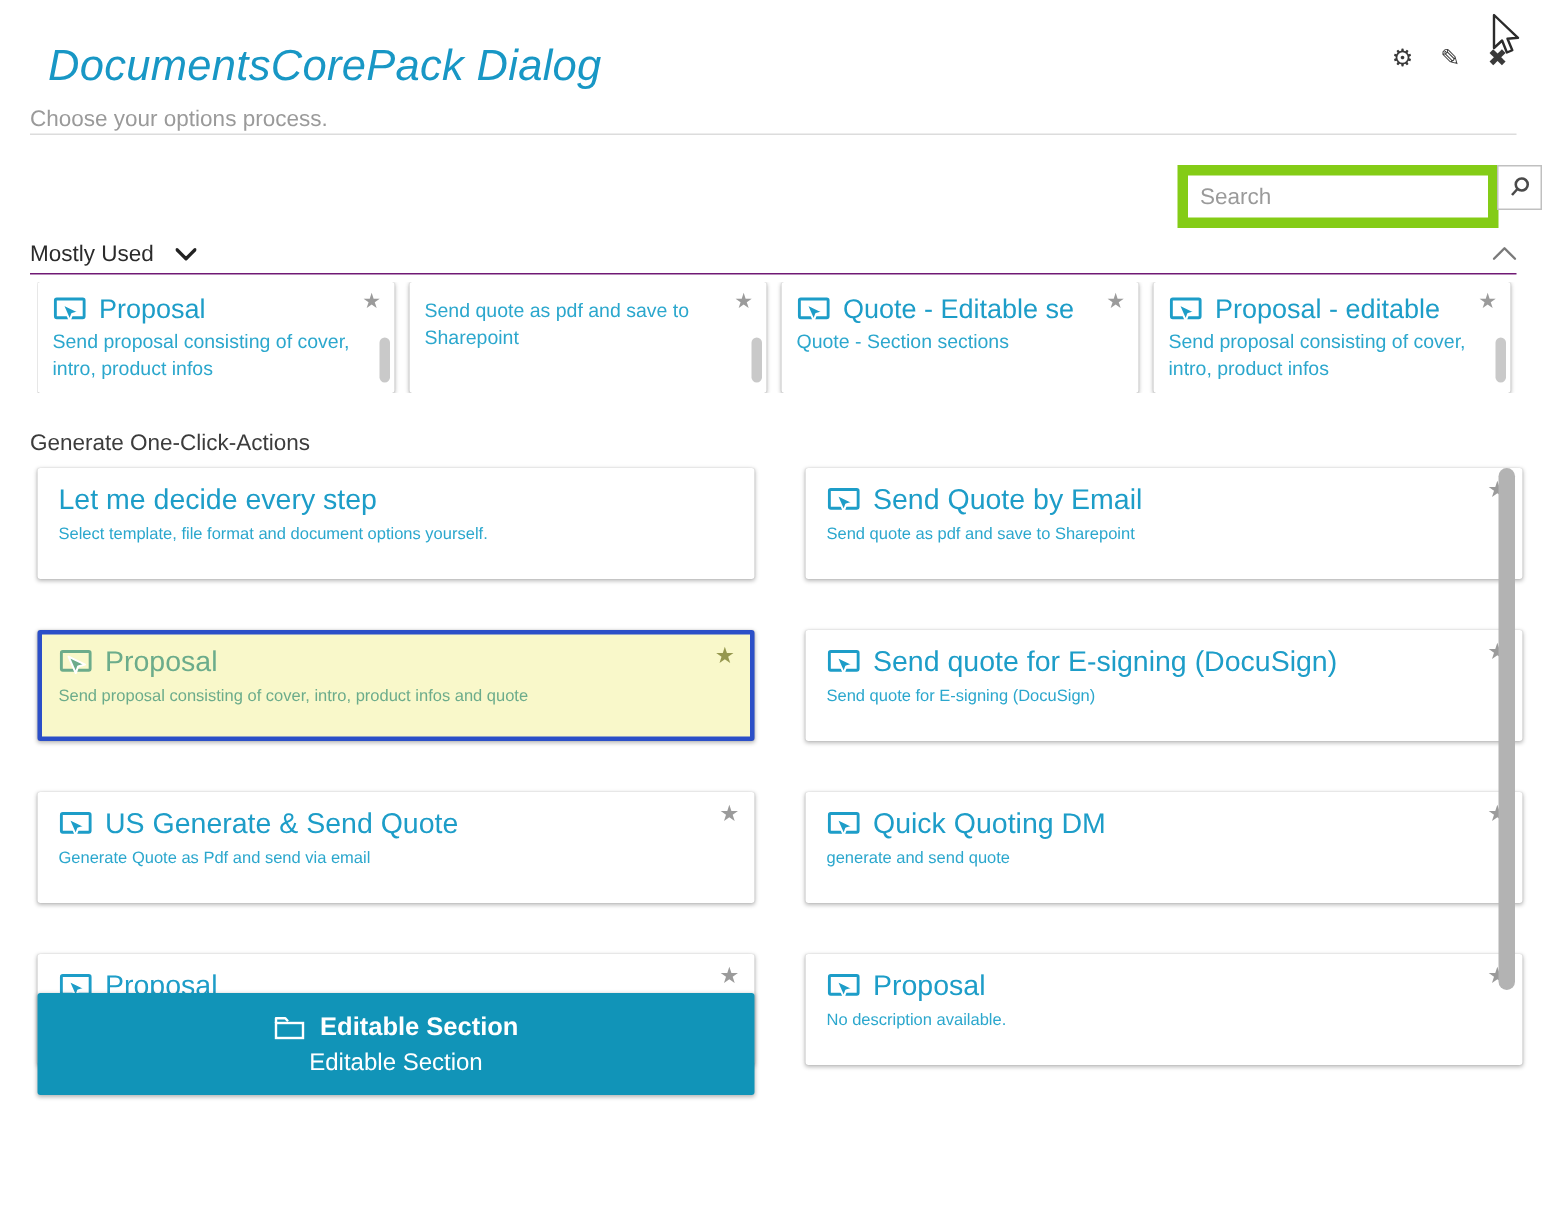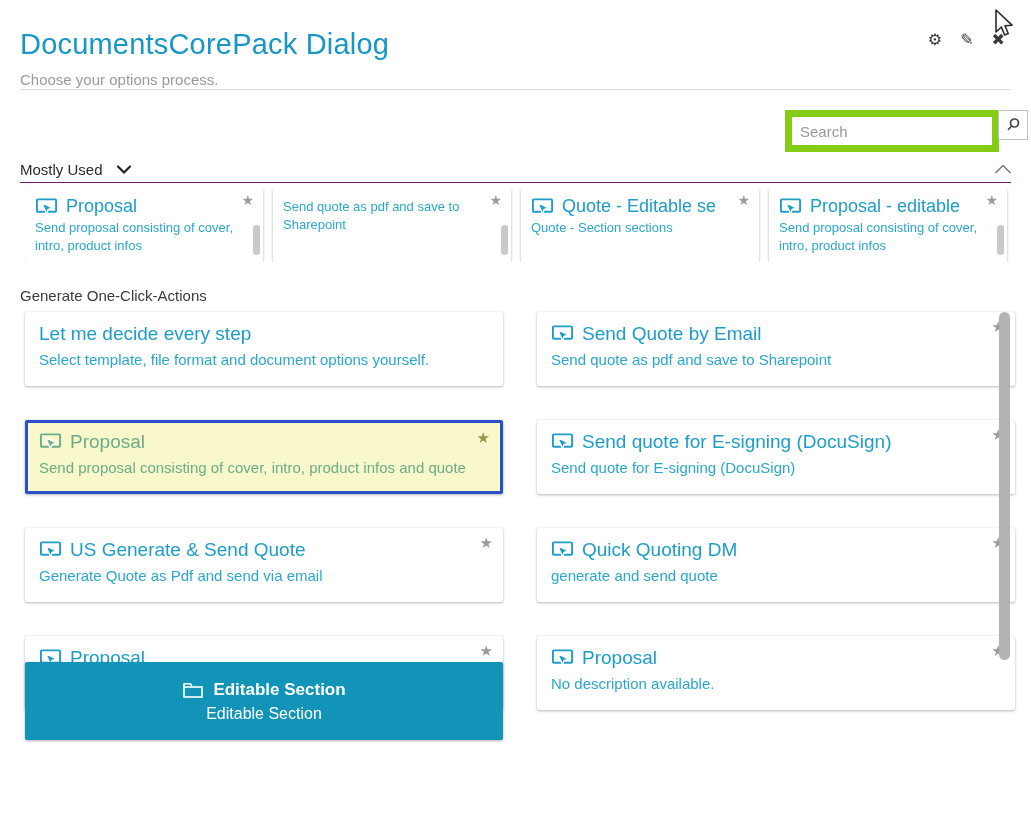--- a/index.html
+++ b/index.html
@@ -3,22 +3,22 @@
 <meta charset="utf-8">
 <style>
   html,body{margin:0;padding:0;}
   body{
     width:1031px;height:819px;position:relative;overflow:hidden;
     background:#ffffff;font-family:"Liberation Sans", sans-serif;
     -webkit-font-smoothing:antialiased;
   }
   
   .page-title{
-    position:absolute;left:20px;top:28px;font-size:29px;font-weight:400;
-    color:#1897c5;letter-spacing:.2px;
+    position:absolute;left:32px;top:28px;font-size:29px;font-weight:400;
+    color:#1897c5;letter-spacing:.2px;font-style:italic;
   }
   .page-subtitle{
     position:absolute;left:20px;top:71px;font-size:15px;color:#9a9a9a;
   }
   .header-divider{
     position:absolute;left:20px;top:89px;width:991px;height:0;
     border-top:1px solid #dcdcdc;
   }
   .topbar-icons{
     position:absolute;top:31px;right:26px;display:flex;gap:18px;
@@ -74,38 +74,38 @@
     background:#c9c9c9;border-radius:4px;
   }
   
   .actions-grid{
     position:absolute;left:25px;top:312px;width:968px;
     display:grid;grid-template-columns:478px 478px;
     grid-template-rows:repeat(4,74px);column-gap:12px;row-gap:14px;gap:34px;
   }
   .main-card{padding:11px 14px;}
   .main-card .card-title{font-size:19px;}
-  .main-card .card-desc{font-size:15px;}
+  .main-card .card-desc{font-size:11px;}
   .main-card .star{top:8px;right:10px;font-size:15px;}
   .card.highlighted{
     background:#f9f8ca;border:3px solid #2b4fc8;padding:8px 11px;
   }
   .card.highlighted .card-title,
   .card.highlighted .card-desc{color:#6cac8b;}
   .card.highlighted .star{color:#96984f;}
   
   .v-scrollbar{
     position:absolute;left:999px;top:312px;width:11px;height:348px;
   }
   .v-scrollbar .thumb{
     width:11px;height:100%;background:#b3b3b3;border-radius:6px;
   }
   
   .editable-btn{
-    position:absolute;left:25px;top:662px;width:478px;height:78px;
+    position:absolute;left:25px;top:662px;width:478px;height:68px;
     background:#1194b8;border:none;border-radius:2px;color:#fff;
     font-family:"Liberation Sans",sans-serif;cursor:pointer;
     box-shadow:0 1px 3px rgba(0,0,0,.3);display:flex;flex-direction:column;
     align-items:center;justify-content:center;gap:5px;
   }
   .editable-btn .line1{
     font-size:17px;font-weight:700;display:flex;align-items:center;gap:9px;
   }
   .editable-btn .line2{font-size:16px;font-weight:400;}
   

